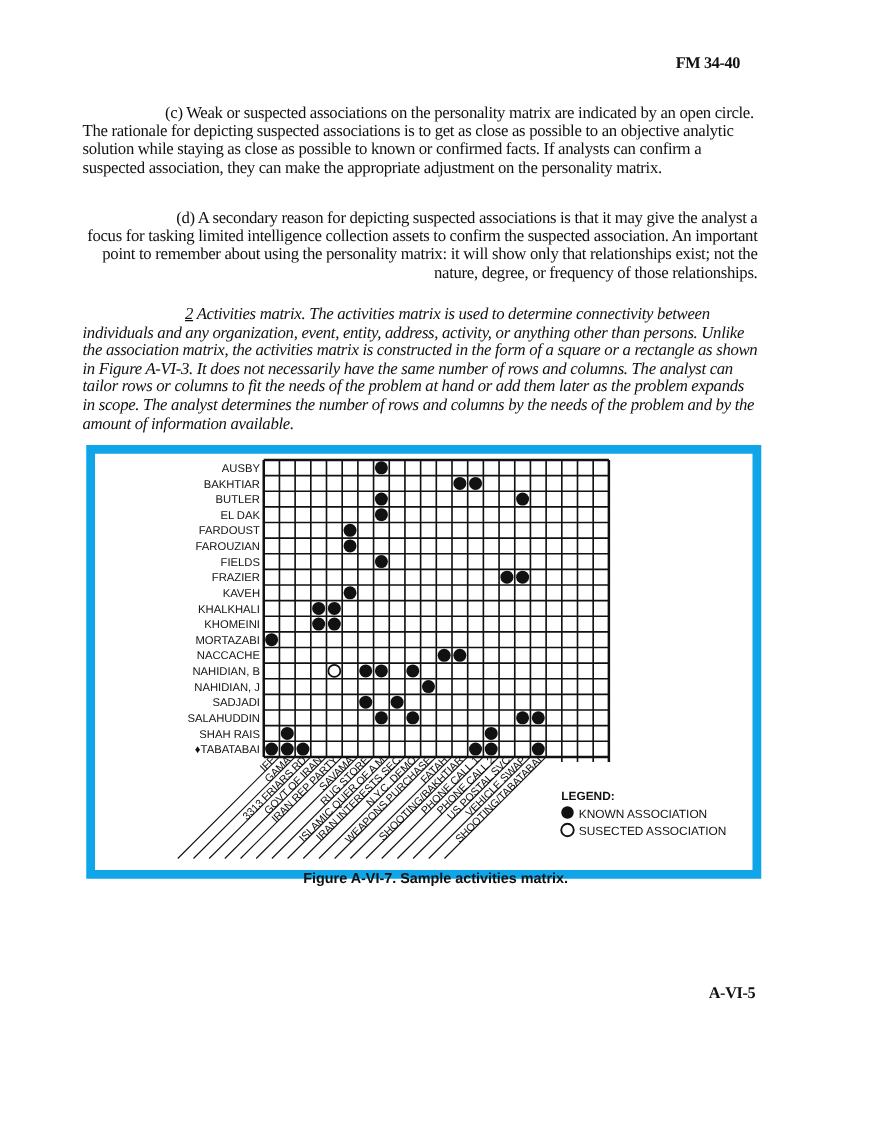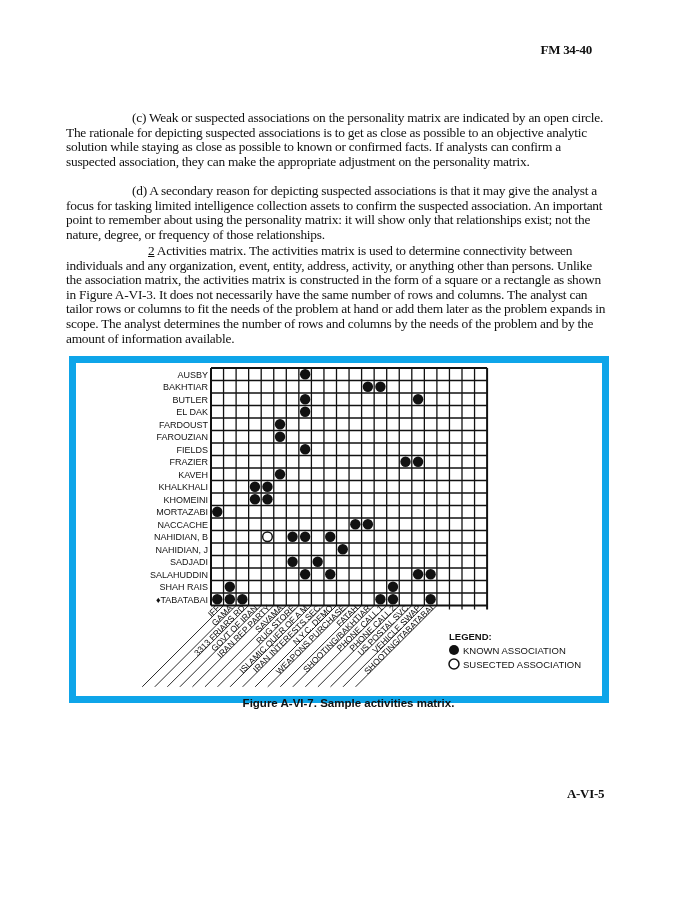--- a/index.html
+++ b/index.html
@@ -1,23 +1,23 @@
 <!DOCTYPE html>
 <html><head>
 <meta charset="utf-8">
 <style>
   html, body { margin: 0; padding: 0; background: #ffffff; }
   body { width: 697px; height: 898px; position: relative; overflow: hidden;
          font-family: "Liberation Serif", "DejaVu Serif", serif; color: #111; }
   .header-code { position: absolute; top: 42px; right: 105px; font-size: 13px; font-weight: bold; letter-spacing: -0.3px; }
   .para { position: absolute; left: 66px; width: 540px; font-size: 13.4px; line-height: 14.6px; letter-spacing: -0.25px; margin: 0; }
   .para .indent { display: inline-block; }
-  #p1 { top: 83px; margin-top: 28px; }
-  #p2 { top: 184px; }
-  #p3 { top: 244px; }
+  #p1 { top: 83px; }
+  #p2 { top: 167px; text-align: right; }
+  #p3 { top: 244px; font-style: italic; }
   #p1 .indent, #p2 .indent { width: 66px; }
   #p3 .indent { width: 82px; }
   .underline { text-decoration: underline; }
 
   .figure-frame { position: absolute; left: 69px; top: 356px; width: 526px; height: 333px;
                   border: 7px solid #0ea5e9; box-sizing: content-box; }
   .figure-caption { position: absolute; top: 697px; left: 0; width: 697px; text-align: center;
                     font-family: "Liberation Sans", "DejaVu Sans", sans-serif; font-weight: bold; font-size: 11.5px; }
   .footer-page { position: absolute; top: 786px; left: 567px; font-size: 13px; font-weight: bold; letter-spacing: -0.3px; }
 

